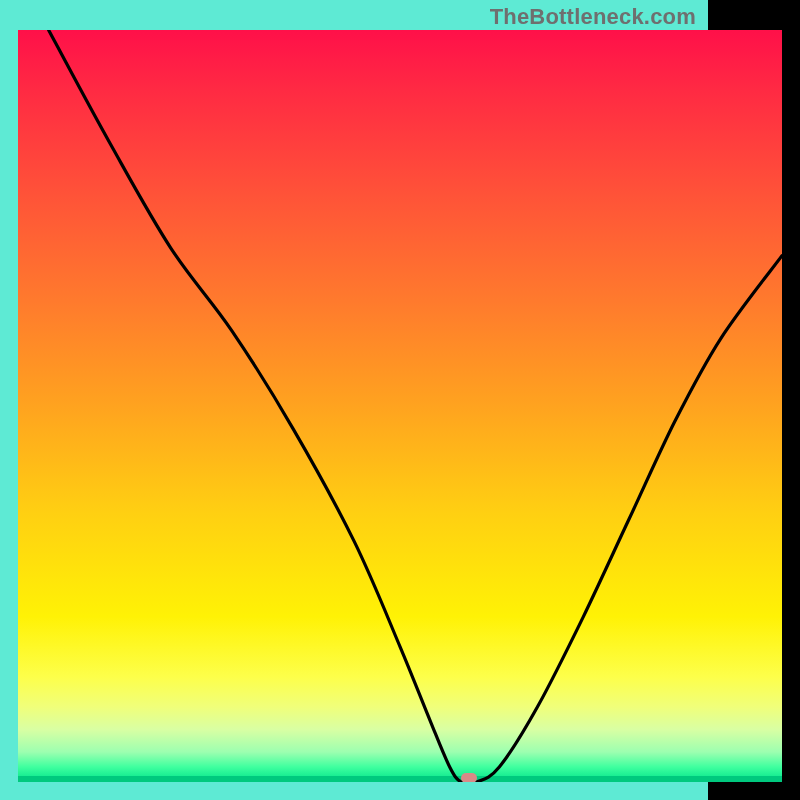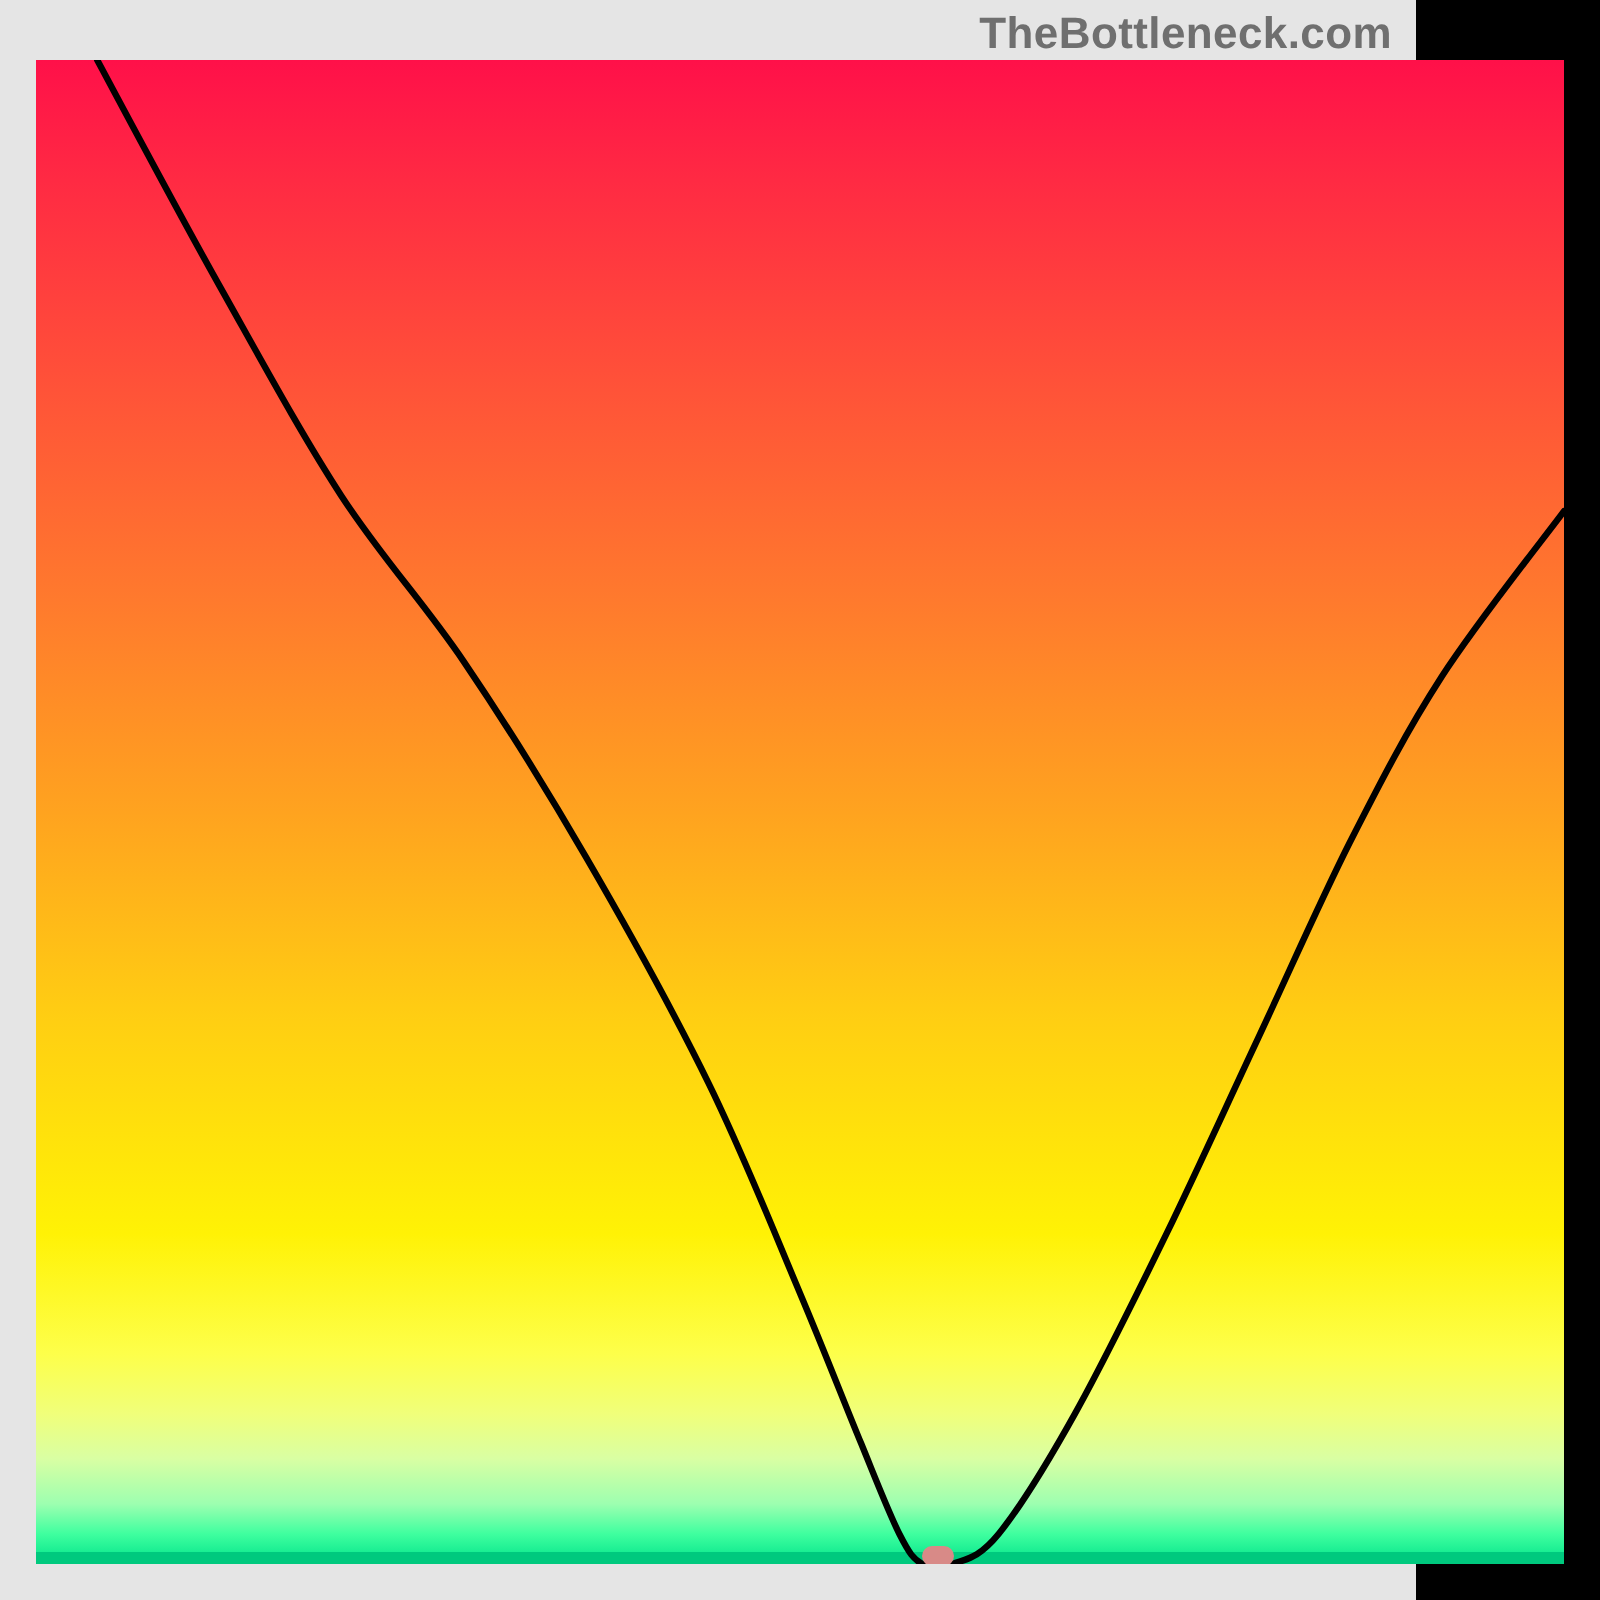--- a/index.html
+++ b/index.html
@@ -8,21 +8,21 @@
     width: 800px;
     height: 800px;
     background: #000;
     font-family: Arial, Helvetica, sans-serif;
     overflow: hidden;
   }
   .frame {
     position: relative;
     width: 708px;
     height: 800px;
-    background: #e5e5e5;
+    background: #5eead4;
   }
   .watermark {
     position: absolute;
     top: 4px;
     right: 12px;
     color: #6f6f6f;
     font-size: 22px;
     font-weight: 600;
     letter-spacing: 0.2px;
     user-select: none;

